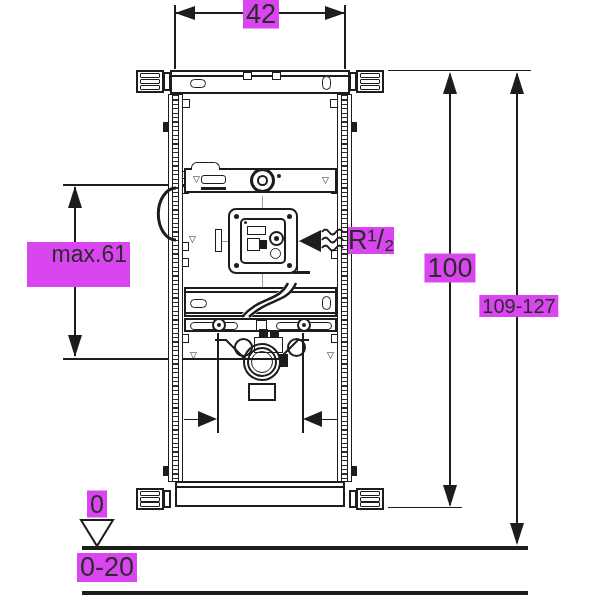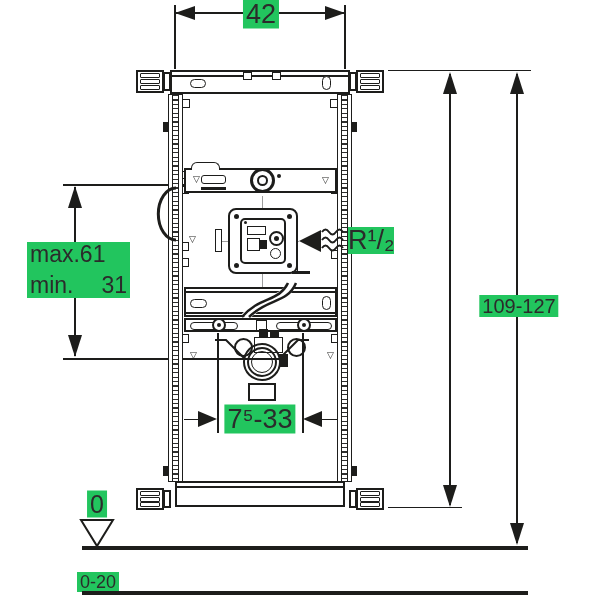--- a/index.html
+++ b/index.html
@@ -19,21 +19,21 @@
       border-left:1.2px solid #1d1d1b;border-right:1.2px solid #1d1d1b;
       background:repeating-linear-gradient(to bottom,#2e2e2e 0 1.2px,#fff 1.2px 4.4px)}
   
   .grill{position:absolute;box-sizing:border-box;border:2.5px solid #1d1d1b;background:#fff;
          display:flex;flex-direction:column;justify-content:space-evenly;padding:0 2px}
   .grill i{display:block;height:3px;border:1.5px solid #1d1d1b;border-radius:1px}
   .plate{position:absolute;box-sizing:border-box;border:2px solid #1d1d1b;background:#fff}
   .clip{position:absolute;box-sizing:border-box;border:1.5px solid #1d1d1b;background:#fff}
   .nub{position:absolute;background:#1d1d1b}
   
-  .lbl{position:absolute;color:#2b2b2b;background:#22c55e;white-space:nowrap;line-height:1;padding:1px 3px}
+  .lbl{position:absolute;color:#2b2b2b;background:#d946ef;white-space:nowrap;line-height:1;padding:1px 3px}
   .center{transform:translate(-50%,-50%)}
   .mk{position:absolute;font-size:9px;color:#1d1d1b;line-height:1}
   svg{position:absolute;overflow:visible}
 </style>
 </head>
 <body>
 
 <div id="stage">
 
   <div class="dl" style="left:174px;top:5px;width:1.5px;height:64px"></div>
@@ -185,47 +185,43 @@
   <span class="mk" style="left:327px;top:351px">▽</span>
 
   <div class="dl" style="left:176px;top:12.3px;width:168px;height:1.5px"></div>
   <div class="a" style="left:175px;top:6px;border-width:7px 20px 7px 0;border-right-color:#1d1d1b"></div>
   <div class="a" style="left:325px;top:6px;border-width:7px 0 7px 20px;border-left-color:#1d1d1b"></div>
   <div class="lbl center" style="left:261px;top:14px;font-size:27px">42</div>
 
   <div class="dl" style="left:449.3px;top:74px;width:1.5px;height:431px"></div>
   <div class="a" style="left:442.5px;top:72px;border-width:0 7.5px 22px 7.5px;border-bottom-color:#1d1d1b"></div>
   <div class="a" style="left:442.5px;top:485px;border-width:22px 7.5px 0 7.5px;border-top-color:#1d1d1b"></div>
+  <div class="lbl center" style="left:450px;top:268px;font-size:27px">100</div>
 
   <div class="dl" style="left:516.3px;top:74px;width:1.5px;height:469px"></div>
   <div class="a" style="left:509.5px;top:72px;border-width:0 7.5px 22px 7.5px;border-bottom-color:#1d1d1b"></div>
   <div class="a" style="left:509.5px;top:523px;border-width:22px 7.5px 0 7.5px;border-top-color:#1d1d1b"></div>
   <div class="lbl center" style="left:519px;top:306px;font-size:20px">109-127</div>
 
   <div class="dl" style="left:74.3px;top:187px;width:1.5px;height:169px"></div>
   <div class="a" style="left:67.5px;top:186px;border-width:0 7.5px 22px 7.5px;border-bottom-color:#1d1d1b"></div>
   <div class="a" style="left:67.5px;top:335px;border-width:22px 7.5px 0 7.5px;border-top-color:#1d1d1b"></div>
   <div class="lbl" style="left:27px;top:242px;width:97px;font-size:23px">
-    <div style="display:flex;justify-content:flex-start;margin-bottom:8px">
+    <div style="display:flex;justify-content:flex-end;margin-bottom:20px">
       <span>max.</span>
       <span>61</span>
-    </div>
-    <div style="display:flex;justify-content:space-between">
-      <span>min.</span>
-      <span>31</span>
     </div>
   </div>
 
   <div class="dl" style="left:184px;top:418.5px;width:14px;height:1.5px"></div>
   <div class="a" style="left:198px;top:411px;border-width:8px 0 8px 19px;border-left-color:#1d1d1b"></div>
   <div class="a" style="left:303px;top:411px;border-width:8px 19px 8px 0;border-right-color:#1d1d1b"></div>
   <div class="dl" style="left:322px;top:418.5px;width:16px;height:1.5px"></div>
-  <div class="lbl center" style="left:260px;top:419px;font-size:27px">7⁵-33</div>
 
   <div class="lbl center" style="left:97px;top:504px;font-size:25px">0</div>
   <svg style="left:78px;top:518px" width="38" height="31" viewBox="0 0 38 31">
     <polygon points="3,2 35,2 19,28" fill="#fff" stroke="#1d1d1b" stroke-width="2"></polygon>
   </svg>
   <div class="dl" style="left:82px;top:546px;width:446px;height:4px"></div>
-  <div class="lbl" style="left:77px;top:572px;font-size:18px">0-20</div>
+  <div class="lbl" style="left:77px;top:553px;font-size:27px">0-20</div>
   <div class="dl" style="left:82px;top:591px;width:446px;height:4px"></div>
 
 </div>
 
 </body></html>

